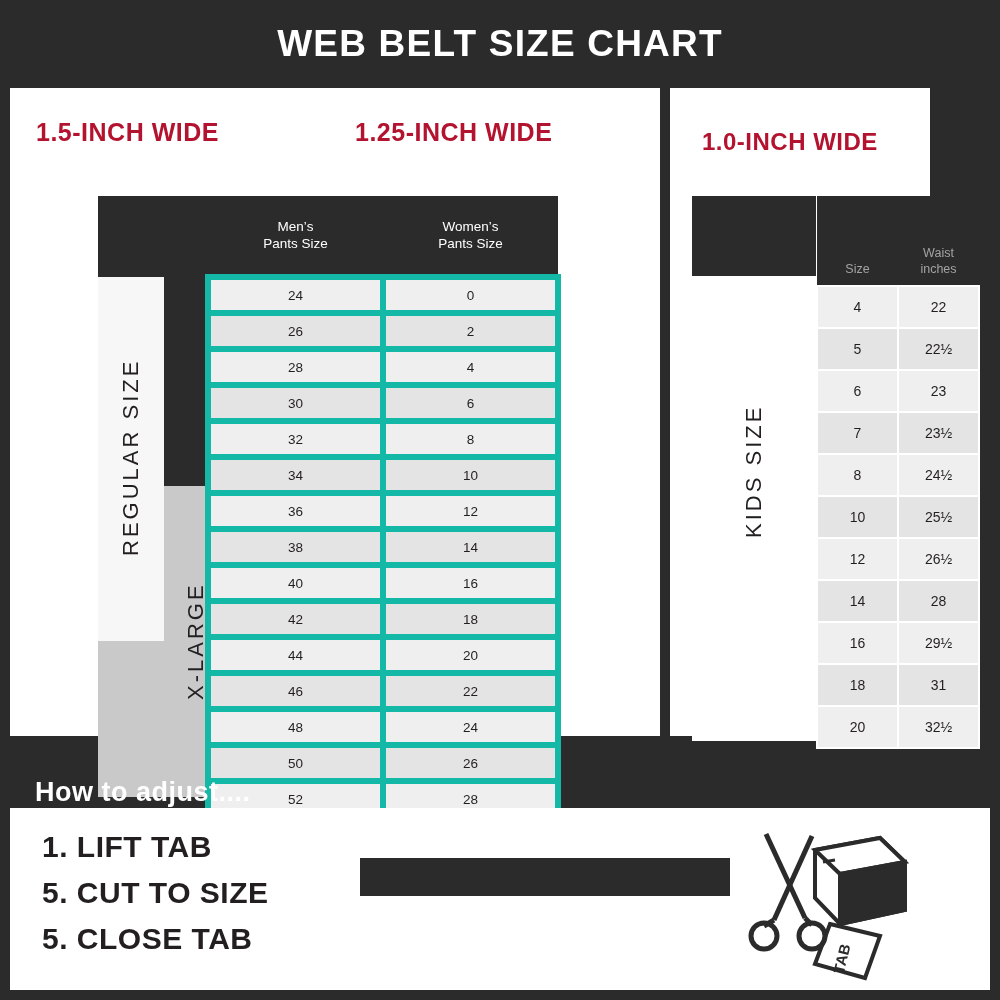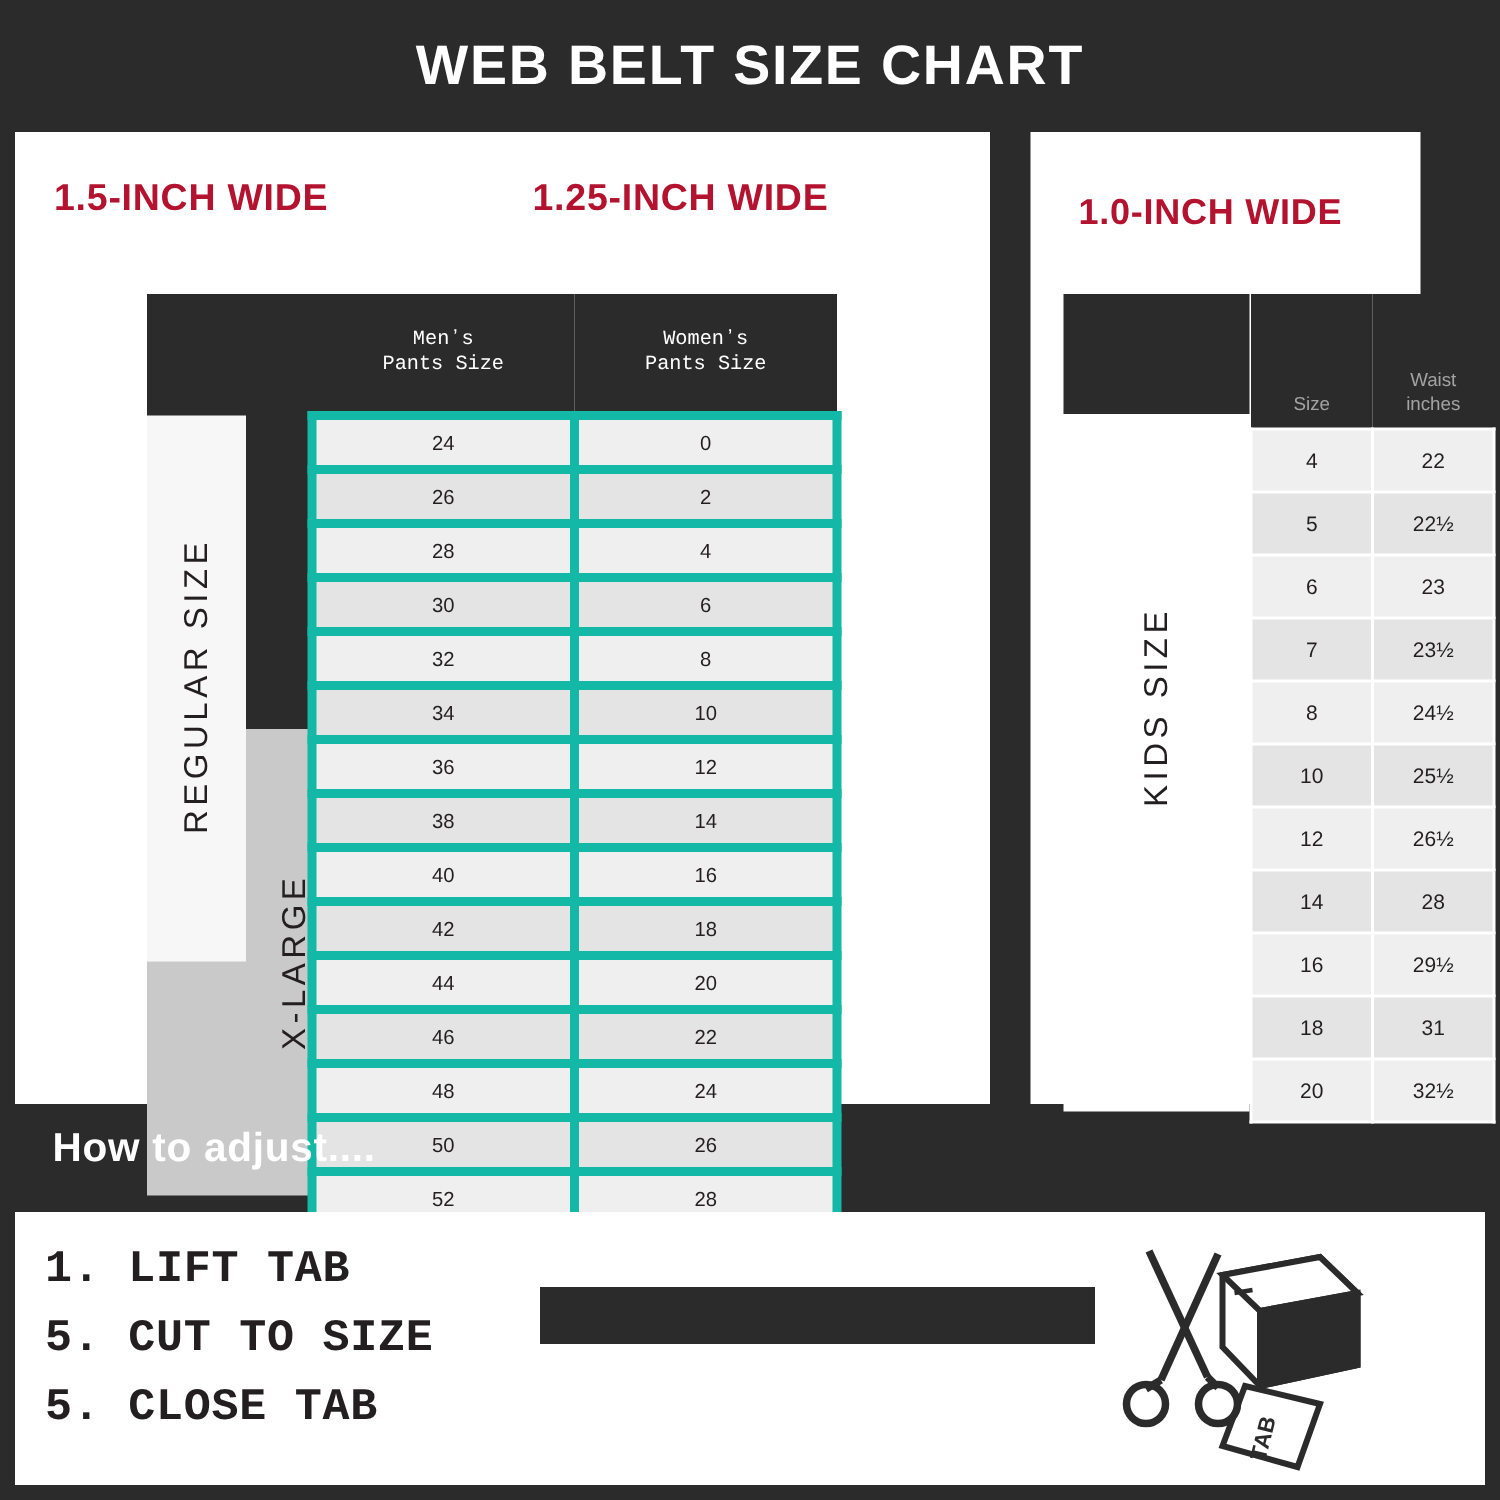--- a/index.html
+++ b/index.html
@@ -54,21 +54,21 @@
     top: 10px;
     height: 648px;
     background: #ffffff;
     box-sizing: border-box;
   }
   .panel-left {
     left: 0;
     width: 650px;
   }
   .panel-right {
-    left: 677px;
+    left: 660px;
     width: 260px;
   }
 
   .hdr {
     position: absolute;
     color: #b4132f;
     font-weight: bold;
     font-size: 25px;
     letter-spacing: 0.5px;
     white-space: nowrap;
@@ -102,21 +102,20 @@
     border: 6px solid #14b8a6;
   }
   .adult-table thead th {
     background: #2b2b2b;
     color: #ffffff;
     height: 78px;
     font-weight: normal;
     font-size: 13.5px;
     line-height: 17px;
     border: none;
-    font-family: Liberation Mono, monospace;
   }
   .adult-table td.val {
     background: #efefef;
   }
   .adult-table tr.alt td.val {
     background: #e4e4e4;
   }
   .side-cell {
     position: relative;
     border: none !important;
@@ -268,42 +267,41 @@
   .kids-table tr.alt td { background: #e4e4e4; }
 
   
   .howto-label {
     position: absolute;
     left: 0;
     top: 740px;
     width: 980px;
     height: 58px;
     display: flex;
-    align-items: flex-start;
+    align-items: flex-end;
   }
   .howto-label span {
     color: #ffffff;
     font-size: 27px;
     font-weight: bold;
     margin-left: 25px;
     letter-spacing: 0.5px;
   }
   .howto-panel {
     position: absolute;
     left: 0;
     top: 798px;
     width: 980px;
     height: 182px;
     background: #ffffff;
   }
   .steps {
     position: absolute;
-    left: 20px;
+    left: 32px;
     top: 16px;
-    font-family: Liberation Mono, monospace;
   }
   .steps div {
     font-size: 30px;
     font-weight: bold;
     line-height: 46px;
     letter-spacing: 0.5px;
     color: #231f20;
   }
   .belt-art {
     position: absolute;

